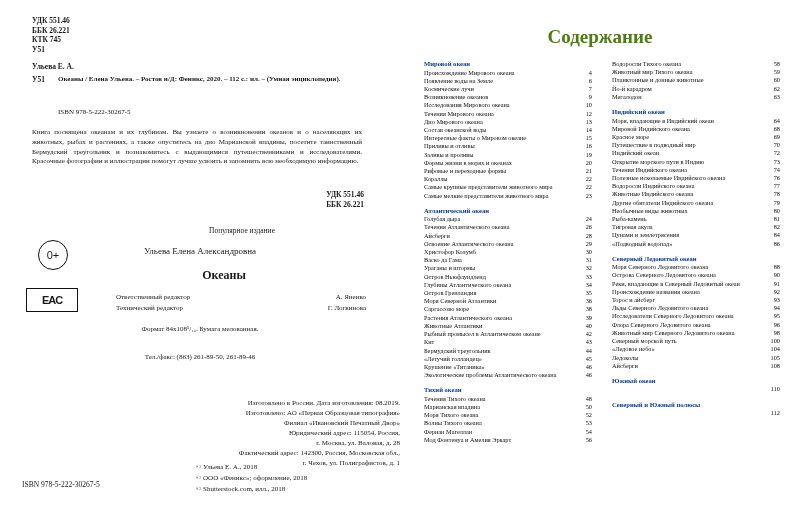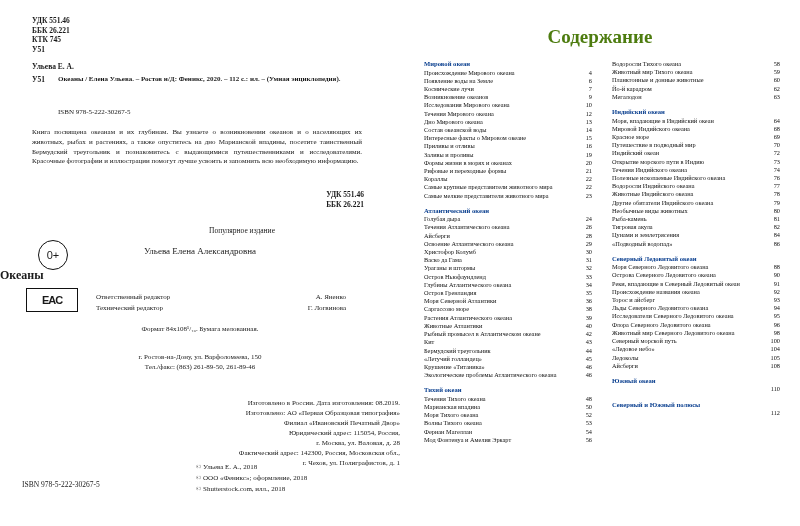--- a/index.html
+++ b/index.html
@@ -20,29 +20,29 @@
   .authname{font-size:7.5px;font-weight:bold;margin-bottom:4px;}
   .codecell{display:inline-block;width:26px;font-size:7.5px;font-weight:bold;vertical-align:top;}
   .desccell{display:inline-block;width:300px;font-size:7px;line-height:9.5px;vertical-align:top;font-weight:bold;}
   .isbn1{position:absolute;left:58px;top:108px;font-size:7px;}
 
   .annot{position:absolute;left:32px;top:128px;width:330px;font-size:7px;line-height:9.8px;text-align:justify;}
   .udk2{position:absolute;right:36px;top:190px;font-size:7.5px;font-weight:bold;text-align:right;line-height:9.5px;}
 
   .popular{position:absolute;left:0;top:226px;width:400px;text-align:center;font-size:7.5px;margin-left:42px;}
   .authorfull{position:absolute;left:0;top:246px;width:400px;text-align:center;font-size:9px;}
-  .booktitle{position:absolute;left:0;top:268px;width:400px;font-size:12px;font-weight:bold;}
+  .booktitle{position:absolute;left:0;top:268px;width:400px;text-align:center;font-size:12px;font-weight:bold;padding-left:24px;}
 
   .age{position:absolute;left:38px;top:240px;width:28px;height:28px;border:1.4px solid #111;border-radius:50%;
        font-size:11px;display:flex;align-items:center;justify-content:center;font-family:"Liberation Sans",sans-serif;}
   .eac{position:absolute;left:26px;top:288px;width:50px;height:22px;border:1.2px solid #111;
        display:flex;align-items:center;justify-content:center;font-size:11px;font-weight:bold;
        font-family:"Liberation Sans",sans-serif;letter-spacing:-1px;}
 
-  .credits{position:absolute;left:96px;top:292px;width:250px;font-size:7px;line-height:11px;}
+  .credits{position:absolute;left:116px;top:292px;width:250px;font-size:7px;line-height:11px;}
   .credits .row{display:flex;justify-content:space-between;}
   .credits .rl{text-align:left;}
   .credits .rr{text-align:right;width:90px;}
 
   .format{position:absolute;left:0;top:324px;width:400px;text-align:center;font-size:7px;line-height:10px;}
 
   .pub{position:absolute;left:0;top:352px;width:400px;text-align:center;font-size:7px;line-height:10px;}
   .printed{position:absolute;left:0;top:398px;width:400px;text-align:right;font-size:7px;line-height:10px;}
 
   .isbn2{position:absolute;left:22px;top:480px;font-size:7.5px;line-height:10px;}
@@ -107,21 +107,20 @@
         <span class="rl">Технический редактор</span>
         <span class="rr">Г. Логвинова</span>
       </div>
     </div>
 
     <div class="format">
       <div>Формат 84x108¹/₁₆. Бумага мелованная.</div>
     </div>
 
     <div class="pub">
-      <div>г. Ростов-на-Дону, ул. Варфоломеева, 150</div>
       <div>Тел./факс: (863) 261-89-50, 261-89-46</div>
     </div>
 
     <div class="printed">
       <div>Изготовлено в России. Дата изготовления: 08.2019.</div>
       <div>Изготовлено: АО «Первая Образцовая типография»</div>
       <div>Филиал «Ивановский Печатный Двор»</div>
       <div>Юридический адрес: 115054, Россия,</div>
       <div>г. Москва, ул. Валовая, д. 28</div>
       <div>Фактический адрес: 142300, Россия, Московская обл.,</div>

